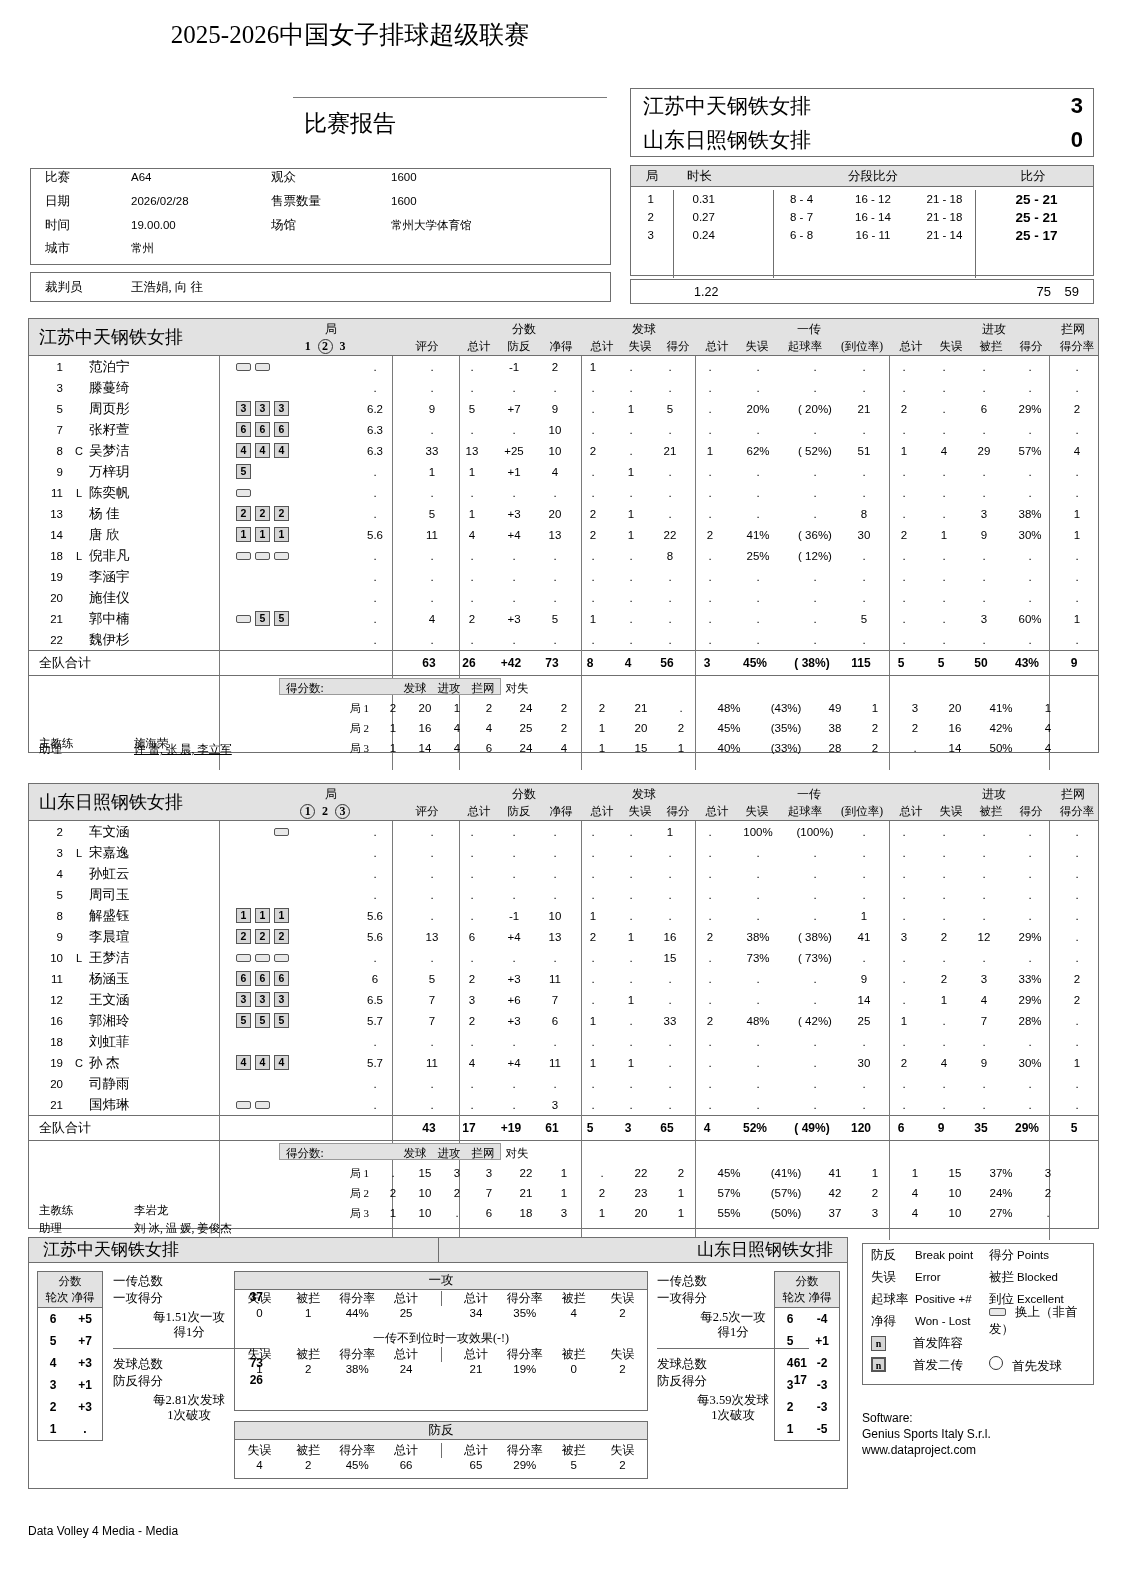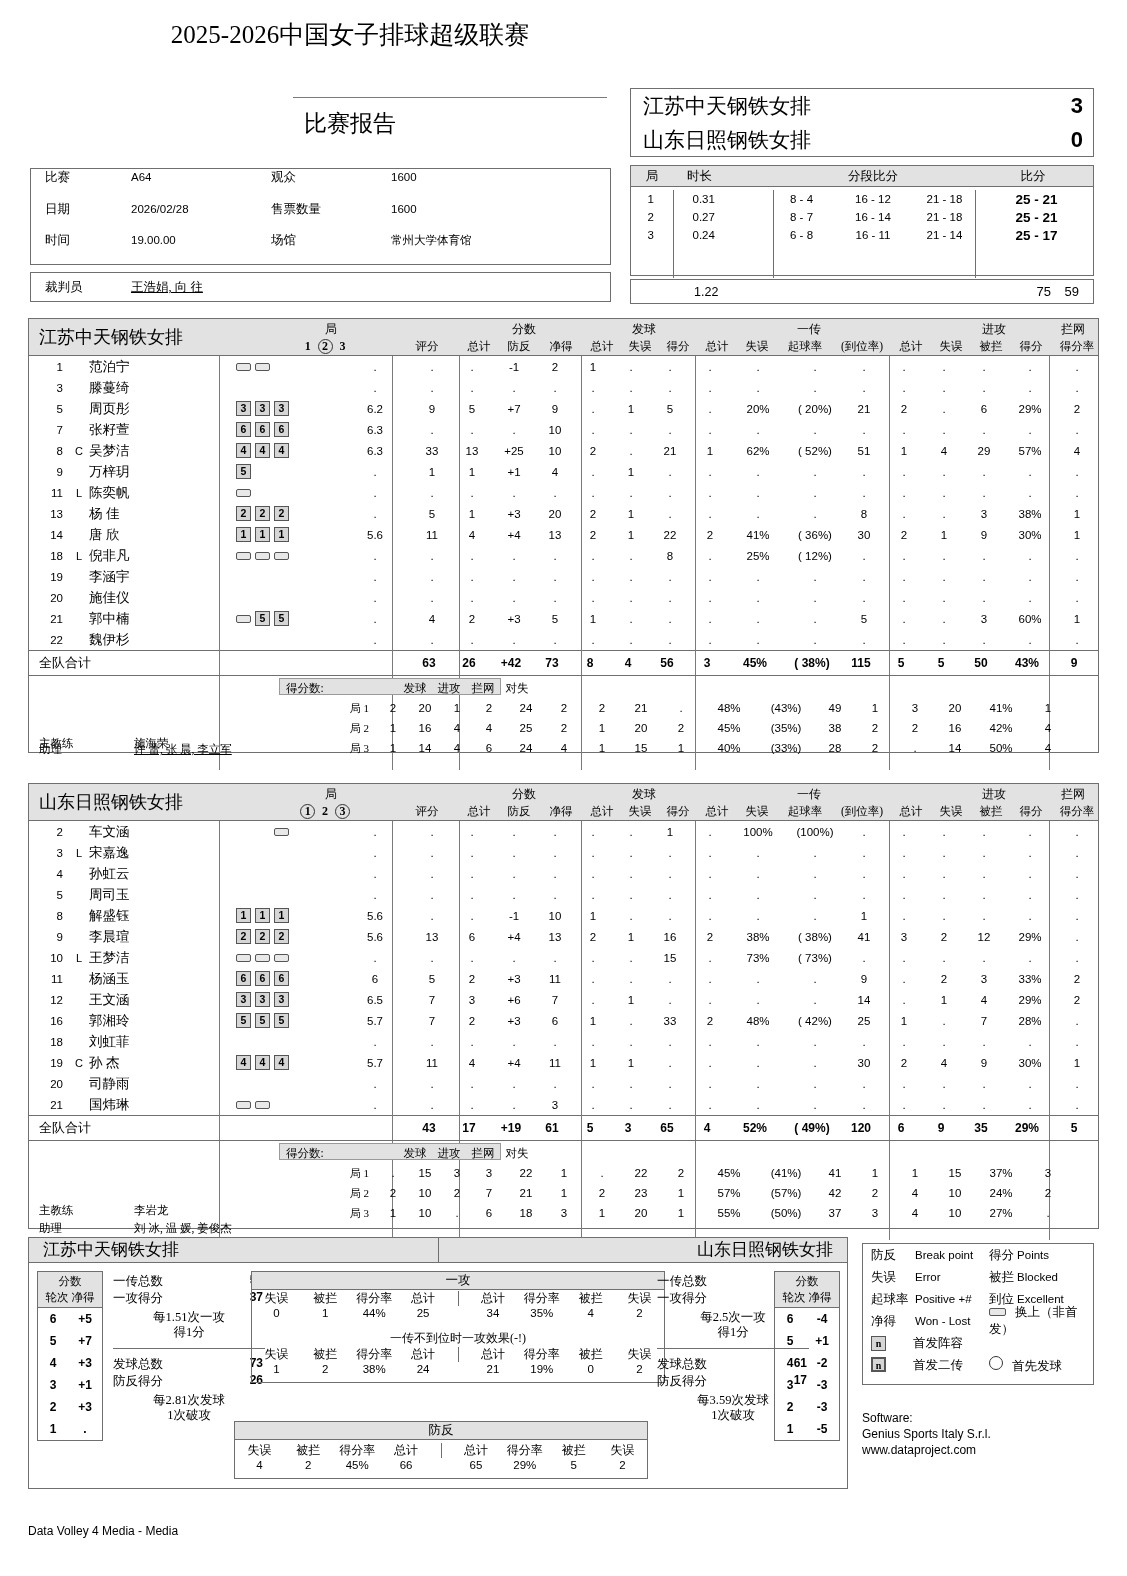--- a/index.html
+++ b/index.html
@@ -30,21 +30,21 @@
   .info-box td { padding:1px 0 1px 0; vertical-align:top; line-height:14px;}
   .ib-l1 { width:100px; padding-left:14px !important; }
   .ib-v1 { width:140px; }
   .ib-l2 { width:120px; }
   .ib-v2 { }
   .lbl { font-family:"Liberation Serif","DejaVu Serif",serif; font-size:12.5px; }
   .val { font-size:11.5px; }
 
   .ref-box { position:absolute; left:30px; top:272px; width:581px; height:30px;
              border:1px solid #6f6f6f; }
-  .ref-box .inner { padding:6px 0 0 14px;text-decoration:underline; }
+  .ref-box .inner { padding:6px 0 0 14px; }
   .ref-box .rl { display:inline-block; width:86px; }
 
   
   .team-score-box { position:absolute; left:630px; top:88px; width:464px; height:69px;
                     border:1px solid #6f6f6f; }
   .tsb-row { display:flex; align-items:center; height:34px; padding:0 10px 0 12px; }
   .tsb-name { flex:1; font-family:"Liberation Serif","DejaVu Serif",serif; font-size:21px; line-height:22px; }
   .tsb-num  { font-size:22px; font-weight:bold; width:26px; text-align:right; }
 
   .sets-box { position:absolute; left:630px; top:165px; width:464px; height:111px;
@@ -196,20 +196,26 @@
         <td class="ib-l1 lbl">日期</td>
         <td class="ib-v1 val">2026/02/28</td>
         <td class="ib-l2 lbl">售票数量</td>
         <td class="ib-v2 val">1600</td>
       </tr>
       <tr>
         <td class="ib-l1 lbl">时间</td>
         <td class="ib-v1 val">19.00.00</td>
         <td class="ib-l2 lbl">场馆</td>
         <td class="ib-v2 val lbl">常州大学体育馆</td>
+      </tr>
+      <tr>
+        <td class="ib-l1 lbl">城市</td>
+        <td class="ib-v1 val lbl">常州</td>
+        <td class="ib-l2"></td>
+        <td class="ib-v2"></td>
       </tr>
     </tbody>
       </table>
   </div>
 
   <div class="ref-box">
     <div class="inner">
       <span class="rl lbl">裁判员</span><span class="lbl">王浩娟, 向 往</span>
     </div>
   </div>
@@ -1261,21 +1267,21 @@
         <div class="ss-line">
           <span class="k">防反得分</span>
           <span class="v">26</span>
         </div>
         <div class="ss-note">
           <div>每2.81次发球</div>
           <div>1次破攻</div>
         </div>
       </div>
 
-      <div class="an-box" style="left:222px; top:8px; width:414px; height:112px;">
+      <div class="an-box" style="left:205px; top:8px; width:414px; height:140px;">
         <div class="an-title">一攻</div>
         <div class="an-row">
           <div class="cc">失误</div>
           <div class="cc">被拦</div>
           <div class="cc">得分率</div>
           <div class="cc">总计</div>
           <div class="an-div"></div>
           <div class="cc">总计</div>
           <div class="cc">得分率</div>
           <div class="cc">被拦</div>

